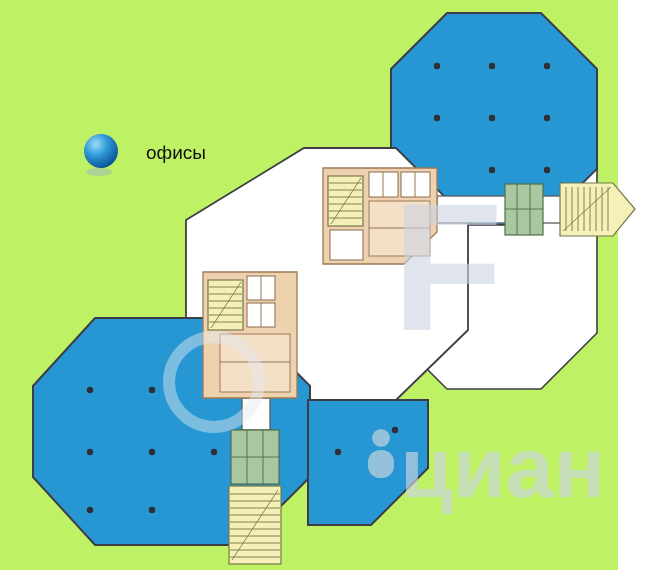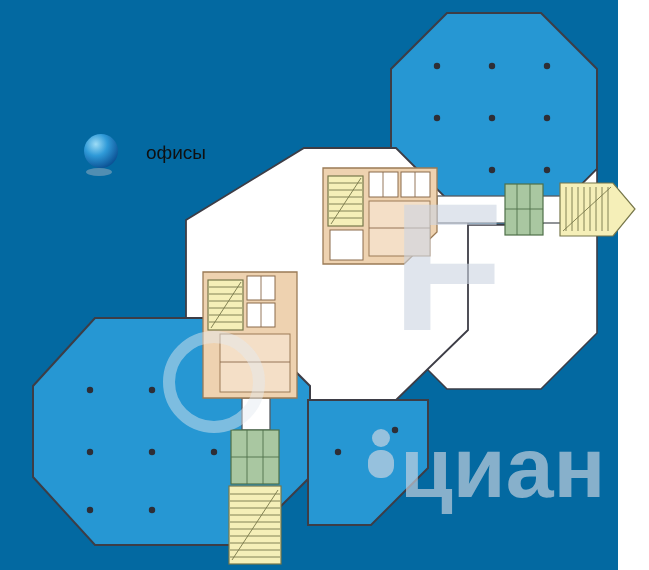--- a/index.html
+++ b/index.html
@@ -1,17 +1,17 @@
 <!DOCTYPE html>
 <html style="--office-blue: #2697d3; --outline: #3d3d46; --core-tan: #eed2b0; --room-peach: #f4dfc7; --stair-yellow: #f5efb8; --elevator-green: #a9c7a1; --watermark-gray: #ccd5e1;"><head>
 <meta charset="utf-8">
 <style>
   html,body{margin:0;padding:0;background:#ffffff;}
   body{width:649px;height:570px;overflow:hidden;font-family:"Liberation Sans",sans-serif;}
-  #stage{position:relative;width:618px;height:570px;background:#0369a1;}
+  #stage{position:relative;width:618px;height:570px;background:#bef264;}
   svg{display:block;}
 
   .office{fill:var(--office-blue,#2697d3);stroke:var(--outline,#3d3d46);stroke-width:2;stroke-linejoin:miter;}
   .white-zone{fill:#ffffff;stroke:var(--outline,#3d3d46);stroke-width:1.6;stroke-linejoin:miter;}
   .hall{fill:#ffffff;stroke:var(--outline,#3d3d46);stroke-width:1.8;}
   .core{fill:var(--core-tan,#eed2b0);stroke:#9b7b56;stroke-width:1.3;}
   .room{fill:var(--room-peach,#f4dfc7);stroke:#9b7b56;stroke-width:1;}
   .shaft{fill:#ffffff;stroke:#8a6a4a;stroke-width:1;}
   .stair{fill:var(--stair-yellow,#f5efb8);stroke:#77774a;stroke-width:1.2;}
   .lift{fill:var(--elevator-green,#a9c7a1);stroke:#4f6f49;stroke-width:1.2;}

